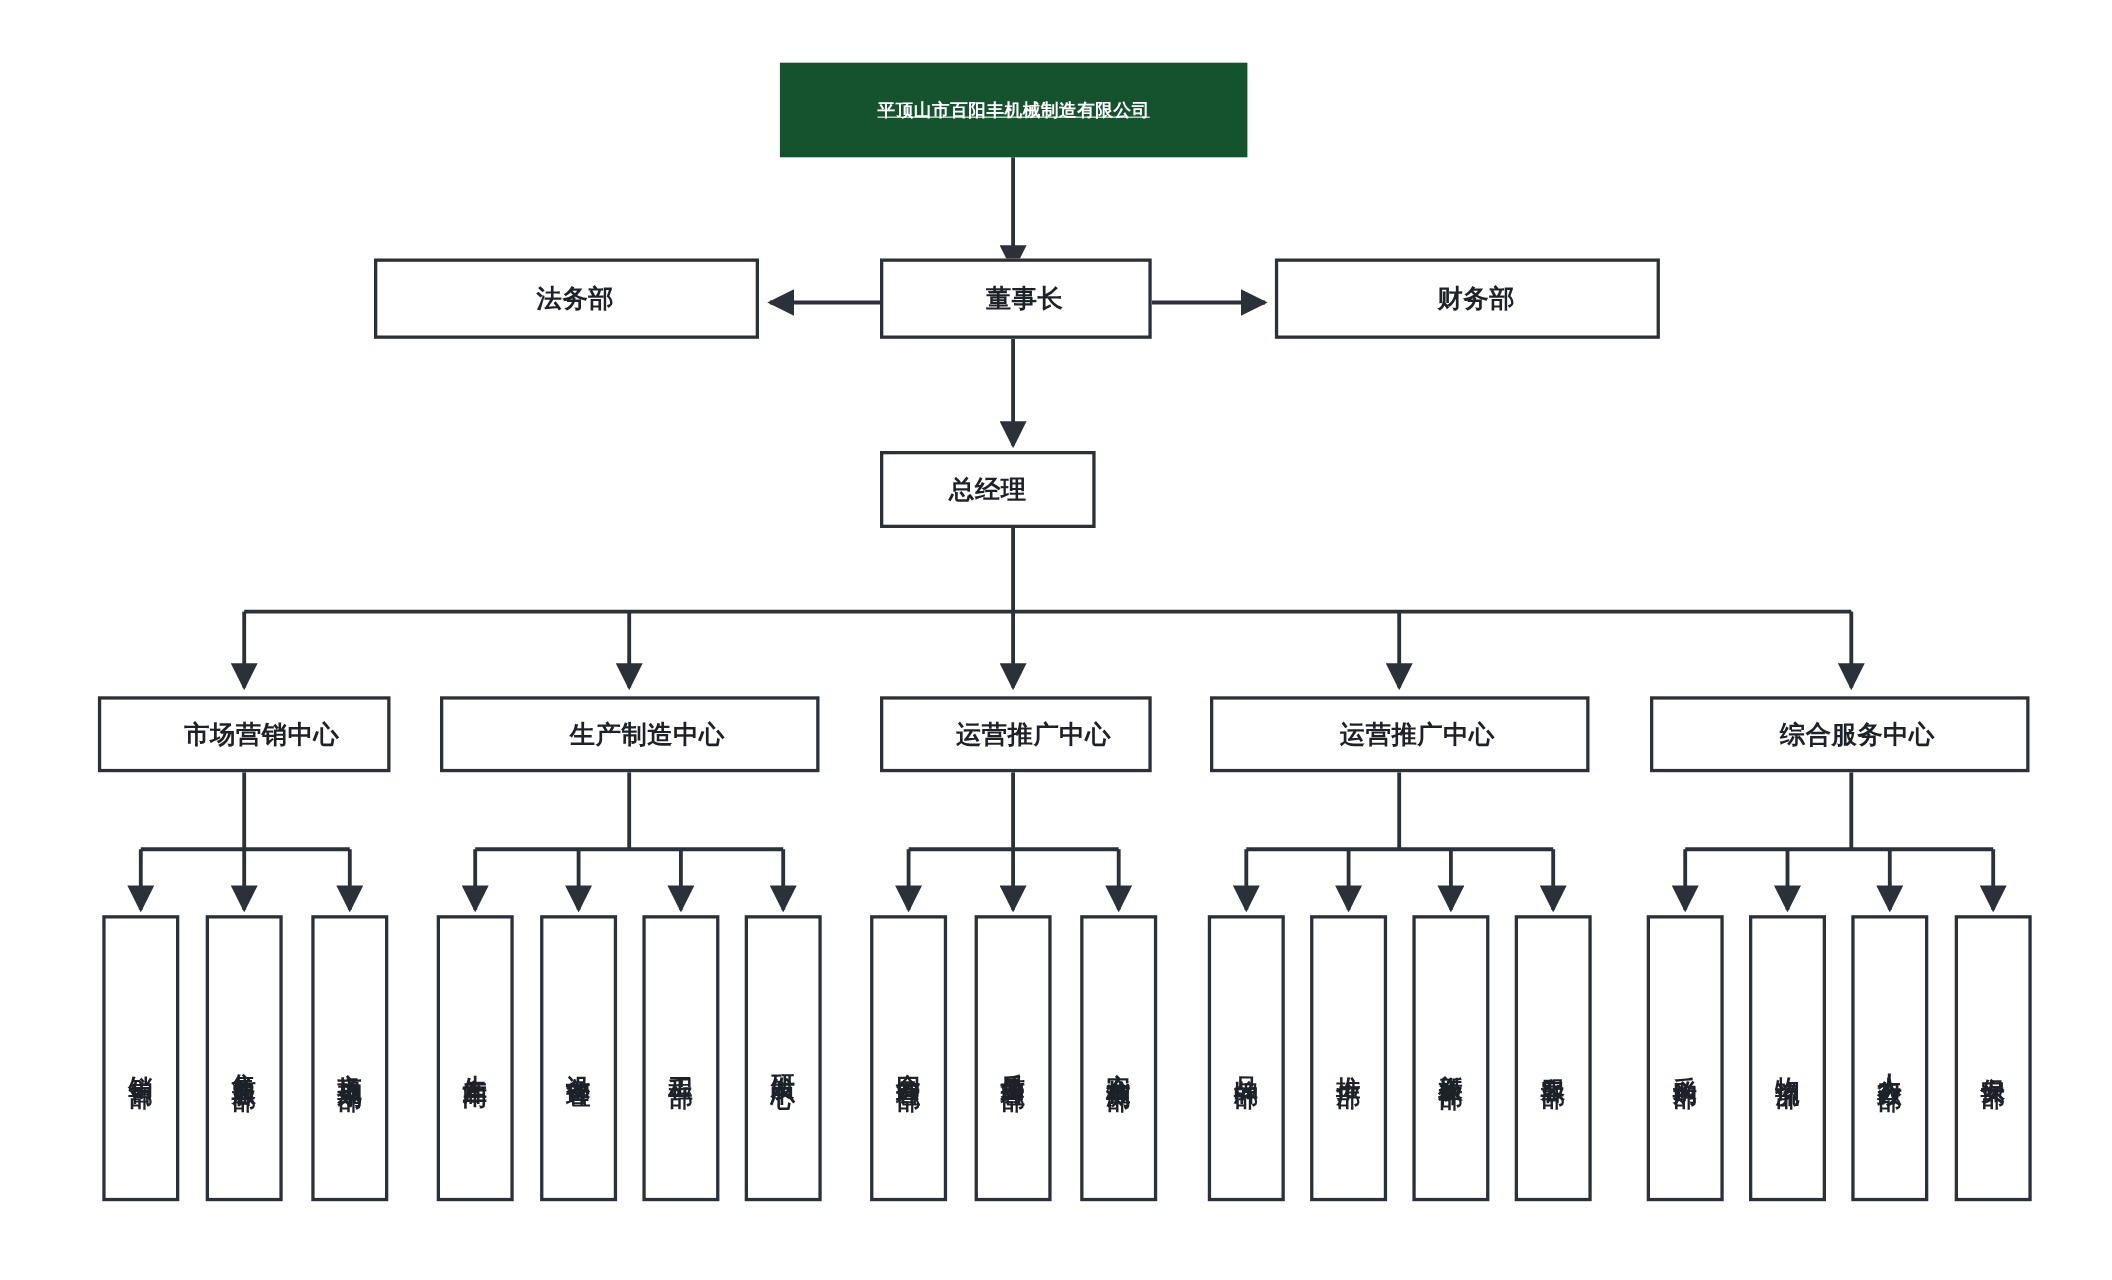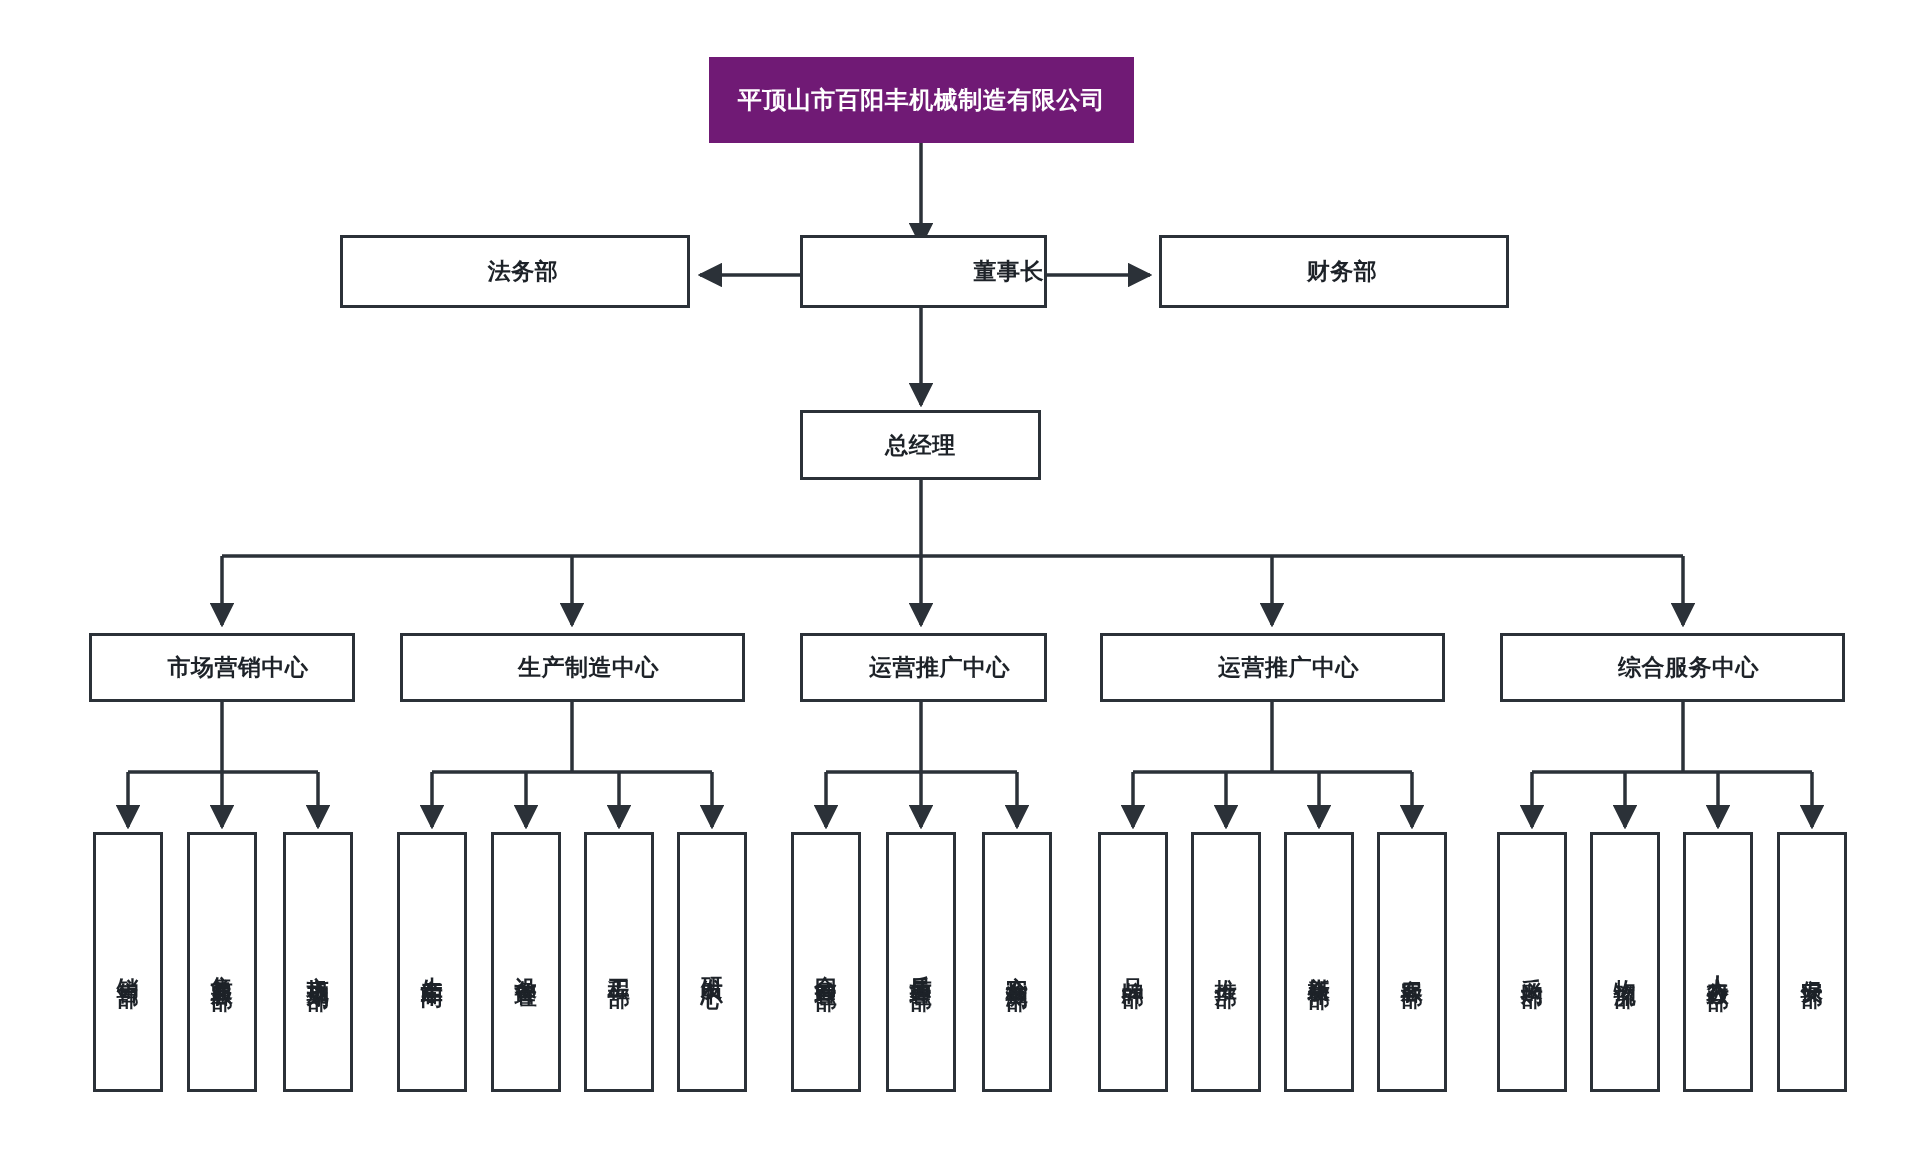--- a/index.html
+++ b/index.html
@@ -34,24 +34,25 @@
     align-items: center;
     justify-content: center;
     border: 3px solid #2b3138;
     background: #ffffff;
     color: #1d2228;
     font-weight: bold;
     letter-spacing: 0.5px;
     z-index: 2;
   }
   .node.root {
-    background: #701a75;
+    background: #14532d;
     border: none;
     color: #ffffff;
-    font-size: 24px;
+    font-size: 16px;
+    text-decoration: underline;
   }
   .node.level2 { font-size: 23px; padding-left: 16px; }
   .node.level3 { font-size: 23px; }
   .node.center { font-size: 23px; padding-left: 32px; }
   .node.leaf {
     font-size: 22px;
     writing-mode: vertical-rl;
     text-orientation: upright;
     line-height: 1.25;
     letter-spacing: 3px;
@@ -130,29 +131,29 @@
   </svg>
 
   <div class="node root" style="left:709px; top:57px; width:425px; height:86px;">
     <span>平顶山市百阳丰机械制造有限公司</span>
   </div>
 
   <div class="node level2" style="left:340px; top:235px; width:350px; height:73px;">
     <span>法务部</span>
   </div>
 
-  <div class="node level2" style="left:800px; top:235px; width:247px; height:73px;justify-content:flex-end;">
+  <div class="node level2" style="left:800px; top:235px; width:247px; height:73px;">
     <span>董事长</span>
   </div>
 
   <div class="node level2" style="left:1159px; top:235px; width:350px; height:73px;">
     <span>财务部</span>
   </div>
 
-  <div class="node level3" style="left:800px; top:410px; width:241px; height:70px;">
+  <div class="node level3" style="left:800px; top:410px; width:196px; height:70px;">
     <span>总经理</span>
   </div>
 
   <div class="node center" style="left:89px; top:633px; width:266px; height:69px;">
     <span>市场营销中心</span>
   </div>
   <div class="node center" style="left:400px; top:633px; width:345px; height:69px;">
     <span>生产制造中心</span>
   </div>
   <div class="node center" style="left:800px; top:633px; width:247px; height:69px;">

